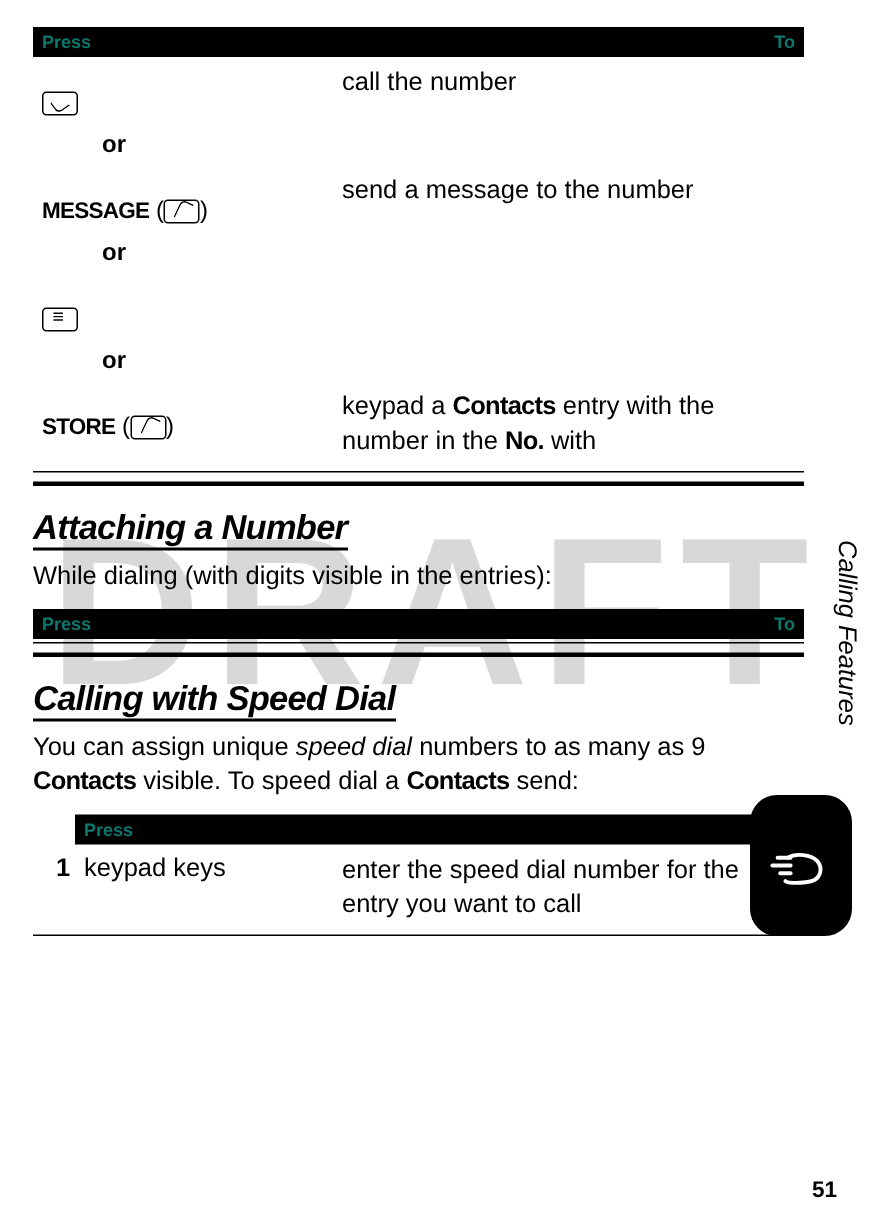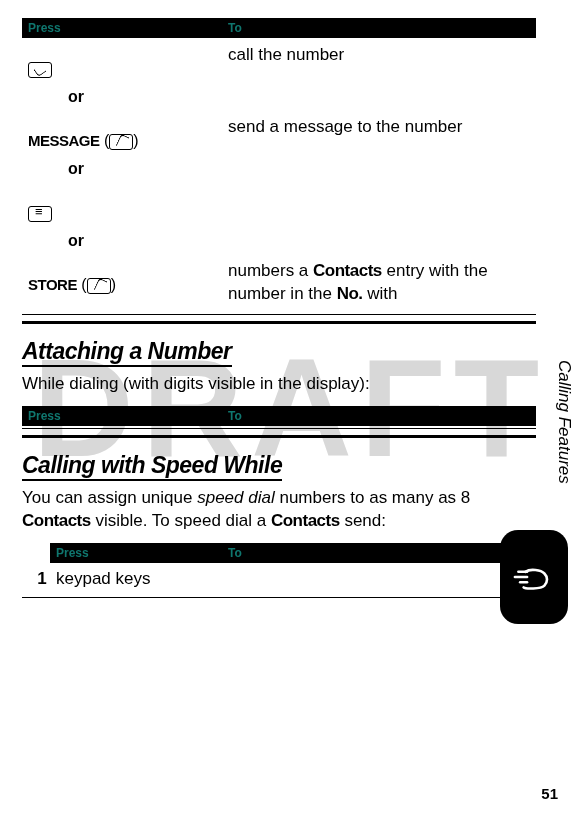--- a/index.html
+++ b/index.html
@@ -31,21 +31,21 @@
     }
     .table-header {
       background: #000;
       color: #0f766e;
       font-weight: bold;
       font-size: 12px;
       display: flex;
       padding: 3px 6px;
     }
     .table-header .col-press { width: 200px; }
-    .table-header .col-to { flex: 1; }
+    .table-header .col-to { flex: 1; text-align: right; }
     .indent-header { margin-left: 28px; }
     .table-row {
       display: flex;
       align-items: flex-start;
       padding: 6px 6px;
       font-size: 17px;
       color: #000;
     }
     .table-row .col-press { width: 200px; font-size: 16px; margin-top: 16px; }
     .table-row .col-to { flex: 1; line-height: 1.35; }
@@ -202,52 +202,53 @@
   </div>
 
   <div class="or-row">or</div>
 
   <div class="table-row">
     <div class="col-press">
       <span class="label-cond">STORE</span>
       <span>(</span><span class="iconbox iconbox-soft"></span><span>)</span>
     </div>
     <div class="col-to">
-      <span>numbers a </span><span class="bold-inline">Contacts</span><span> entry with the number in the </span><span class="bold-inline">No.</span><span> with</span>
+      <span>keypad a </span><span class="bold-inline">Contacts</span><span> entry with the number in the </span><span class="bold-inline">No.</span><span> with</span>
     </div>
   </div>
 
   <div class="hr-thin"></div>
   <div class="hr-thick"></div>
 
   <div class="section-title">
     <span class="underline">Attaching a Number</span>
   </div>
-  <div class="body-text">While dialing (with digits visible in the display):</div>
+  <div class="body-text">While dialing (with digits visible in the entries):</div>
 
   <div class="table-header">
     <div class="col-press">Press</div>
     <div class="col-to">To</div>
   </div>
 
   <div class="hr-thin"></div>
   <div class="hr-thick"></div>
 
   <div class="section-title">
-    <span class="underline">Calling with Speed While</span>
+    <span class="underline">Calling with Speed Dial</span>
   </div>
   <div class="body-text">
-    <span>You can assign unique </span><span class="italic">speed dial</span><span> numbers to as many as 8 </span><span class="bold-inline">Contacts</span><span> visible. To speed dial a </span><span class="bold-inline">Contacts</span><span> send:</span>
+    <span>You can assign unique </span><span class="italic">speed dial</span><span> numbers to as many as 9 </span><span class="bold-inline">Contacts</span><span> visible. To speed dial a </span><span class="bold-inline">Contacts</span><span> send:</span>
   </div>
 
   <div class="table-header indent-header">
     <div class="col-press" style="width:172px">Press</div>
     <div class="col-to">To</div>
   </div>
   <div class="table-row">
     <div style="width:28px; font-weight:bold; text-align:center;">1</div>
     <div style="width:172px">keypad keys</div>
+    <div class="col-to">enter the speed dial number for the entry you want to call</div>
   </div>
   <div class="hr-thin"></div>
 
 </div>
 
 <div class="page-num">51</div>
 
 </body></html>

